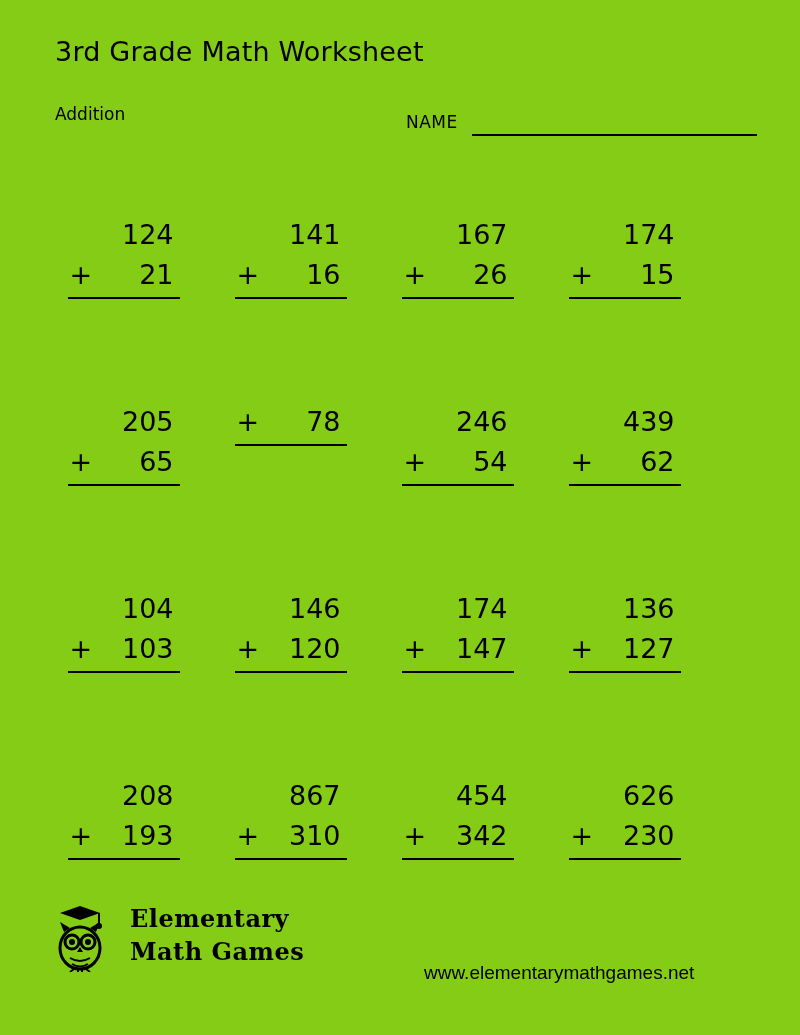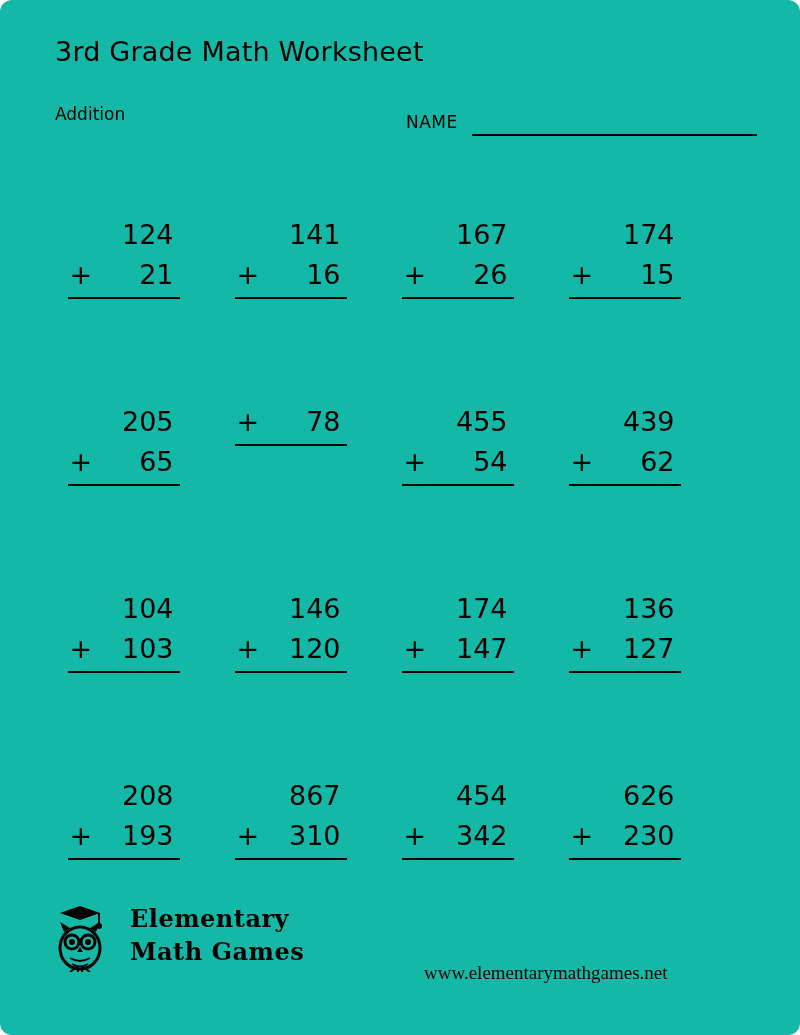--- a/index.html
+++ b/index.html
@@ -4,25 +4,24 @@
 <style>
   html, body {
     margin: 0;
     padding: 0;
     background: #ffffff;
   }
   .page {
     position: relative;
     width: 800px;
     height: 1035px;
-    background: #14b8a6;
+    background: #84cc16;
     font-family: "DejaVu Sans", sans-serif;
     color: #000000;
     overflow: hidden;
-    border-radius: 12px;
   }
   .title {
     position: absolute;
     left: 55px;
     top: 36px;
     font-size: 27px;
     font-weight: normal;
     letter-spacing: 0.2px;
     white-space: nowrap;
   }
@@ -88,21 +87,21 @@
     padding-bottom: 2px;
   }
   .prob .op {
     padding-left: 2px;
   }
   .footer-url {
     position: absolute;
     left: 424px;
     top: 962px;
     font-size: 19px;
-    font-family: Liberation Serif, serif;
+    font-family: Liberation Sans, sans-serif;
     white-space: nowrap;
   }
   .logo {
     position: absolute;
     left: 42px;
     top: 900px;
     width: 290px;
     height: 75px;
   }
   .logo-text {
@@ -188,21 +187,21 @@
       <div class="cell">
         <div class="prob">
           <span class="bottom">
             <span class="op">+</span>
             <span>78</span>
           </span>
         </div>
       </div>
       <div class="cell">
         <div class="prob">
-          <span class="top">455</span>
+          <span class="top">246</span>
           <span class="bottom">
             <span class="op">+</span>
             <span>54</span>
           </span>
         </div>
       </div>
       <div class="cell">
         <div class="prob">
           <span class="top">439</span>
           <span class="bottom">

